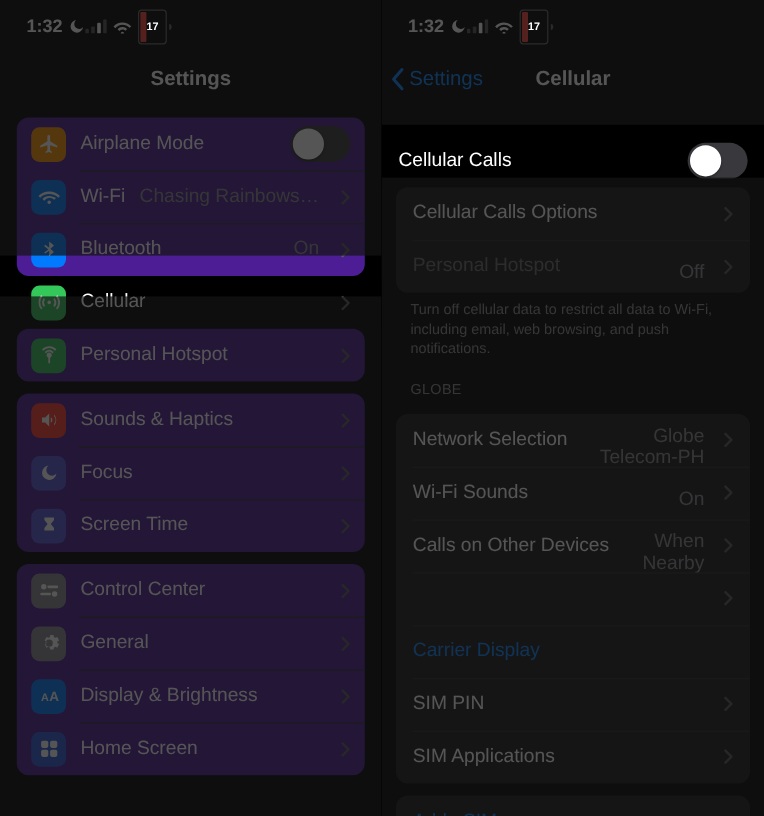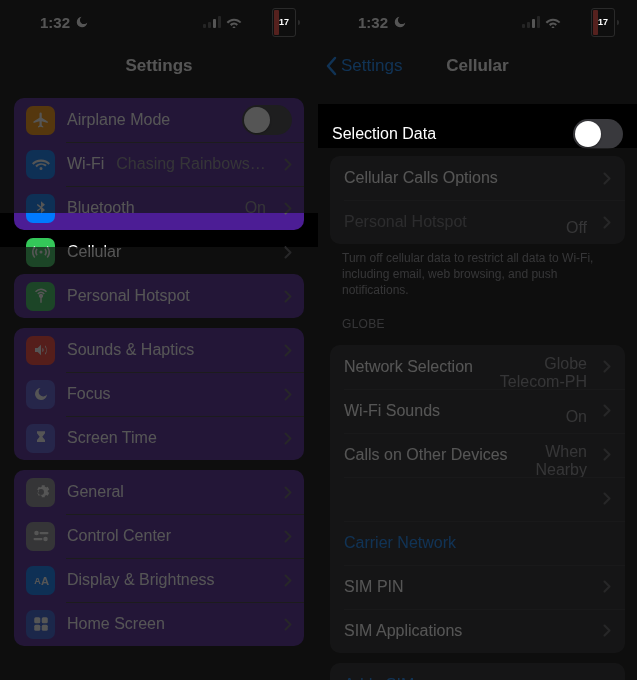--- a/index.html
+++ b/index.html
@@ -3,26 +3,26 @@
 <meta charset="utf-8">
 <style>
   * { box-sizing: border-box; margin: 0; padding: 0; }
   html, body { width: 637px; height: 680px; background: #101010; font-family: -apple-system, "Helvetica Neue", Arial, sans-serif; overflow: hidden; }
   .root { display: flex; width: 637px; height: 680px; }
   .phone { position: relative; height: 680px; background: #000; overflow: hidden; }
   .phone-left { width: 318px; }
   .phone-right { width: 319px; }
 
   
-  .statusbar { display: flex; align-items: center; justify-content: space-between; height: 44px; padding: 0 18px 0 40px; color: #fff; font-size: 15px; font-weight: 600; }
+  .statusbar { display: flex; align-items: center; justify-content: flex-start; height: 44px; padding: 0 18px 0 22px; color: #fff; font-size: 15px; font-weight: 600; }
   .sb-left { display: flex; align-items: center; gap: 5px; }
   .sb-right { display: flex; align-items: center; gap: 5px; }
   .moon-icon svg, .wifi-icon svg, .signal-icon svg { display: block; }
   .battery { display: flex; align-items: center; gap: 2px; }
-  .battery-body { position: relative; width: 24px; height: 29px; border: 1px solid #666; border-radius: 3px; display: flex; align-items: center; justify-content: center; margin-left: 25px; }
+  .battery-body { position: relative; width: 24px; height: 29px; border: 1px solid #666; border-radius: 3px; display: flex; align-items: center; justify-content: center; }
   .battery-fill { position: absolute; left: 1px; top: 1px; bottom: 1px; width: 5px; background: #ff453a; border-radius: 1px; }
   .battery-num { font-size: 9px; font-weight: 600; z-index: 1; color: #fff; }
   .battery-cap { width: 2px; height: 5px; background: #666; border-radius: 0 2px 2px 0; }
 
   
   .navbar { height: 44px; display: flex; align-items: center; justify-content: center; position: relative; color: #fff; font-size: 17px; font-weight: 600; }
   .nav-back { position: absolute; left: 8px; display: flex; align-items: center; gap: 3px; color: #0a84ff; font-size: 17px; font-weight: 400; }
   .nav-back svg { display: block; }
 
   .scroll-area { position: absolute; top: 88px; left: 0; right: 0; bottom: 0; overflow: hidden; }
@@ -218,42 +218,42 @@
             <span class="chevron">
               <svg width="8" height="13" viewBox="0 0 8 13">
                 <path fill="none" stroke="currentColor" stroke-width="2" stroke-linecap="round" stroke-linejoin="round" d="M1.5 1.5 6.5 6.5 1.5 11.5"></path>
               </svg>
             </span>
           </div>
         </div>
         <div class="group">
           <div class="row">
             <span class="icon-badge" style="background: rgb(142, 142, 147);">
-              <svg width="18" height="18" viewBox="0 0 24 24">
-                <path fill="#fff" d="M12 8a4 4 0 100 8 4 4 0 000-8zm9 4l2 1-2 4-2-1a8 8 0 01-2 1l0 2h-4l0-2a8 8 0 01-2-1l-2 1-2-4 2-1a8 8 0 010-2l-2-1 2-4 2 1a8 8 0 012-1l0-2h4l0 2a8 8 0 012 1l2-1 2 4-2 1a8 8 0 010 2z"></path>
-              </svg>
-            </span>
-            <span class="row-label">General</span>
-            <span class="row-value"></span>
-            <span class="chevron">
-              <svg width="8" height="13" viewBox="0 0 8 13">
-                <path fill="none" stroke="currentColor" stroke-width="2" stroke-linecap="round" stroke-linejoin="round" d="M1.5 1.5 6.5 6.5 1.5 11.5"></path>
-              </svg>
-            </span>
-          </div>
-          <div class="row">
-            <span class="icon-badge" style="background: rgb(142, 142, 147);">
               <svg width="18" height="14" viewBox="0 0 24 16">
                 <circle cx="6" cy="4" r="3" fill="#fff"></circle>
                 <rect x="10" y="2.5" width="12" height="3" rx="1.5" fill="#fff"></rect>
                 <circle cx="18" cy="12" r="3" fill="#fff"></circle>
                 <rect x="2" y="10.5" width="12" height="3" rx="1.5" fill="#fff"></rect>
               </svg>
             </span>
             <span class="row-label">Control Center</span>
+            <span class="row-value"></span>
+            <span class="chevron">
+              <svg width="8" height="13" viewBox="0 0 8 13">
+                <path fill="none" stroke="currentColor" stroke-width="2" stroke-linecap="round" stroke-linejoin="round" d="M1.5 1.5 6.5 6.5 1.5 11.5"></path>
+              </svg>
+            </span>
+          </div>
+          <div class="row">
+            <span class="icon-badge" style="background: rgb(142, 142, 147);">
+              <svg width="18" height="18" viewBox="0 0 24 24">
+                <path fill="#fff" d="M12 8a4 4 0 100 8 4 4 0 000-8zm9 4l2 1-2 4-2-1a8 8 0 01-2 1l0 2h-4l0-2a8 8 0 01-2-1l-2 1-2-4 2-1a8 8 0 010-2l-2-1 2-4 2 1a8 8 0 012-1l0-2h4l0 2a8 8 0 012 1l2-1 2 4-2 1a8 8 0 010 2z"></path>
+              </svg>
+            </span>
+            <span class="row-label">General</span>
             <span class="row-value"></span>
             <span class="chevron">
               <svg width="8" height="13" viewBox="0 0 8 13">
                 <path fill="none" stroke="currentColor" stroke-width="2" stroke-linecap="round" stroke-linejoin="round" d="M1.5 1.5 6.5 6.5 1.5 11.5"></path>
               </svg>
             </span>
           </div>
           <div class="row">
             <span class="icon-badge" style="background: rgb(0, 122, 255);">
               <svg width="18" height="14" viewBox="0 0 24 18">
@@ -334,21 +334,21 @@
           </svg>
         <span>Settings</span>
       </div>
       <span>Cellular</span>
     </div>
 
     <div class="scroll-area" id="right-list">
         <div class="rgroup"></div>
         <div class="rgroup" style="margin: 14px 0px 0px; border-radius: 0px; background: rgb(0, 0, 0);">
           <div class="rrow">
-            <span class="rlabel">Selection Data</span>
+            <span class="rlabel">Cellular Calls</span>
             <span class="rvalue"></span>
             <span class="toggle-off">
               <span class="knob"></span>
             </span>
           </div>
         </div>
         <div class="rgroup" style="margin-top: 0px;">
           <div class="rrow">
             <span class="rlabel">Cellular Calls Options</span>
             <span class="rvalue"></span>
@@ -400,21 +400,21 @@
           </div>
           <div class="rrow">
             <span class="rvalue"></span>
             <span class="chevron">
               <svg width="8" height="13" viewBox="0 0 8 13">
                 <path fill="none" stroke="currentColor" stroke-width="2" stroke-linecap="round" stroke-linejoin="round" d="M1.5 1.5 6.5 6.5 1.5 11.5"></path>
               </svg>
             </span>
           </div>
           <div class="rrow">
-            <span class="rlink">Carrier Network</span>
+            <span class="rlink">Carrier Display</span>
             <span class="rvalue"></span>
           </div>
           <div class="rrow">
             <span class="rlabel">SIM PIN</span>
             <span class="rvalue"></span>
             <span class="chevron">
               <svg width="8" height="13" viewBox="0 0 8 13">
                 <path fill="none" stroke="currentColor" stroke-width="2" stroke-linecap="round" stroke-linejoin="round" d="M1.5 1.5 6.5 6.5 1.5 11.5"></path>
               </svg>
             </span>

